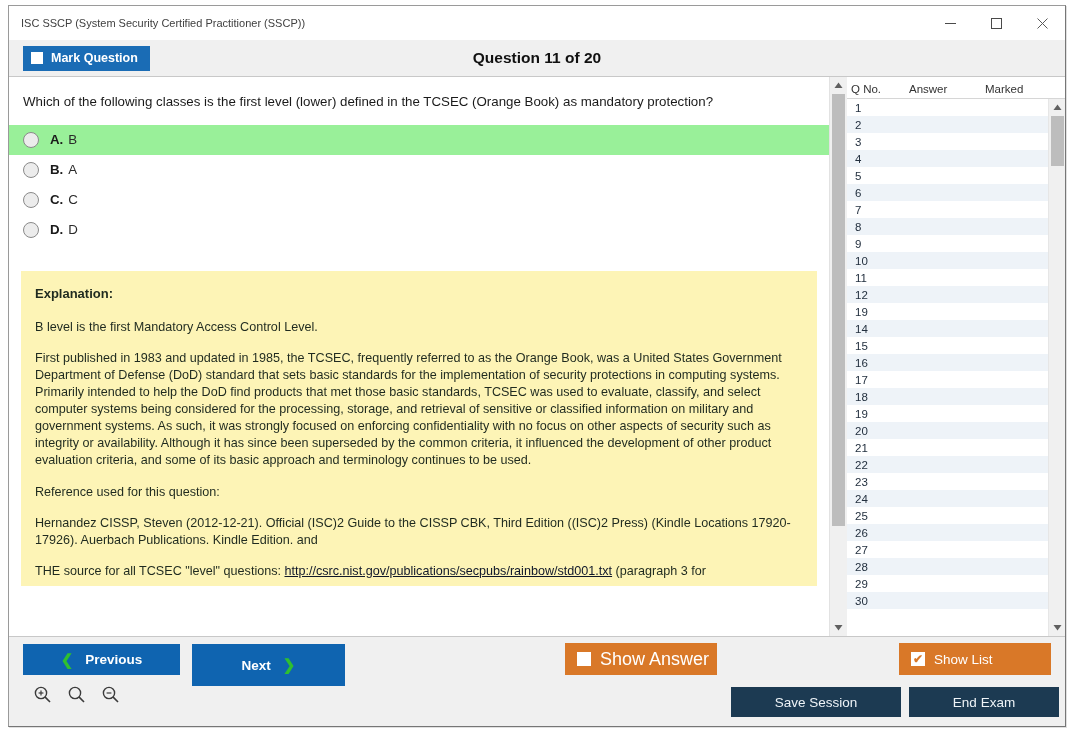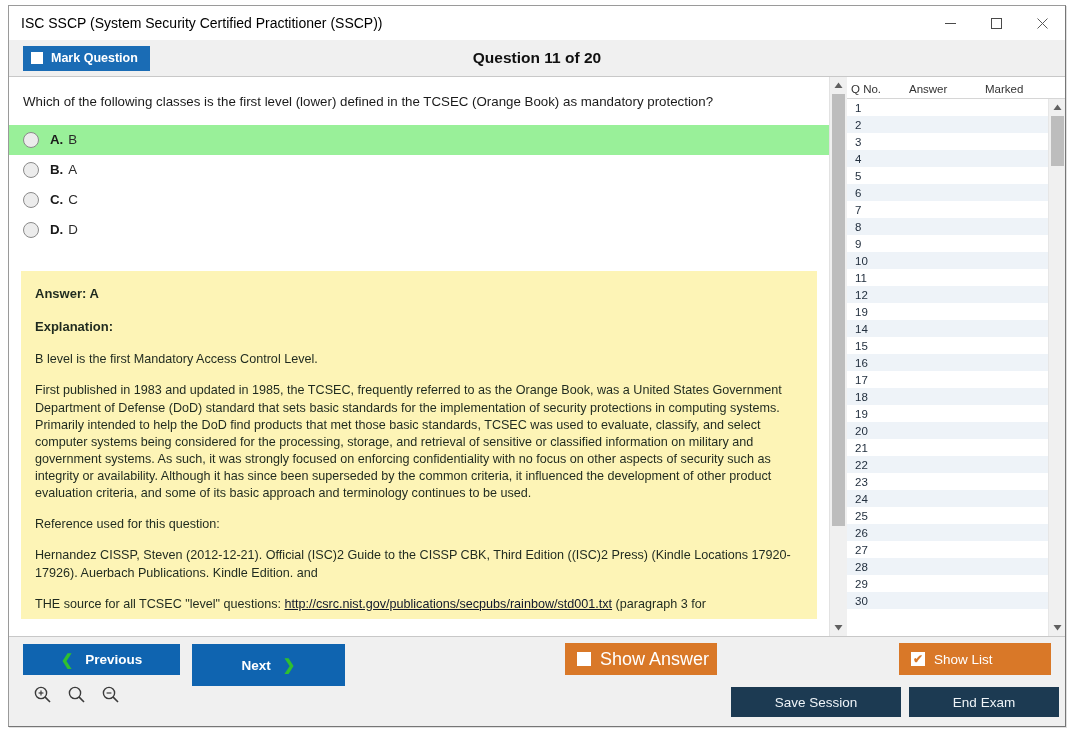--- a/index.html
+++ b/index.html
@@ -28,22 +28,22 @@
     box-shadow: 1px 1px 0 rgba(0,0,0,0.12);
   }
   .titlebar {
     height: 34px;
     background: #ffffff;
     display: flex; align-items: center;
     flex: 0 0 auto;
     position: relative;
   }
   .title-text {
-    font-size: 14px;
-    color: #000000;
+    font-size: 11px;
+    color: #404040;
     padding-left: 12px;
     white-space: nowrap;
   }
   .win-controls {
     position: absolute; right: 0; top: 0;
     height: 34px; display: flex;
   }
   .win-btn {
     width: 46px; height: 34px;
     display: flex; align-items: center; justify-content: center;
@@ -381,21 +381,20 @@
               <span class="opt-body">C</span>
             </div>
             <div class="option">
               <span class="radio"></span>
               <span class="opt-letter">D.</span>
               <span class="opt-body">D</span>
             </div>
           </div>
 
           <div class="answer-panel">
-            <div class="ans-head">Answer: A</div>
             <div class="expl-head">Explanation:</div>
             <p>B level is the first Mandatory Access Control Level.</p>
             <p>First published in 1983 and updated in 1985, the TCSEC, frequently referred to as the Orange Book, was a United States Government Department of Defense (DoD) standard that sets basic standards for the implementation of security protections in computing systems. Primarily intended to help the DoD find products that met those basic standards, TCSEC was used to evaluate, classify, and select computer systems being considered for the processing, storage, and retrieval of sensitive or classified information on military and government systems. As such, it was strongly focused on enforcing confidentiality with no focus on other aspects of security such as integrity or availability. Although it has since been superseded by the common criteria, it influenced the development of other product evaluation criteria, and some of its basic approach and terminology continues to be used.</p>
             <p>Reference used for this question:</p>
             <p>Hernandez CISSP, Steven (2012-12-21). Official (ISC)2 Guide to the CISSP CBK, Third Edition ((ISC)2 Press) (Kindle Locations 17920-17926). Auerbach Publications. Kindle Edition. and</p>
             <div class="clip-last">
               <span>THE source for all TCSEC "level" questions: </span><a href="#">http://csrc.nist.gov/publications/secpubs/rainbow/std001.txt</a><span> (paragraph 3 for</span>
             </div>
           </div>
         </div>

